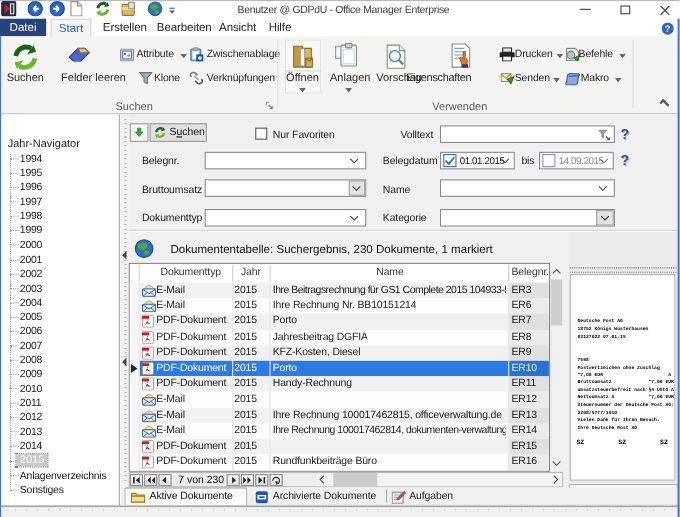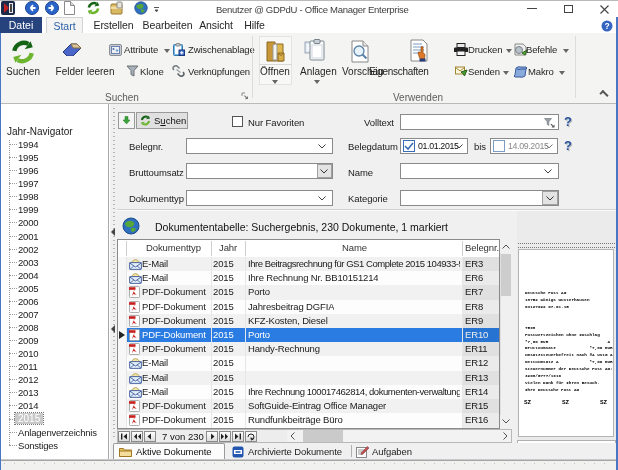--- a/index.html
+++ b/index.html
@@ -560,20 +560,21 @@
 <span class="rc" style="left:2px;top:1px;width:12px;height:12px">
         <svg width="13" height="12" viewBox="0 0 13 12" style="position:absolute;left:0px;top:0px">
           <path d="M2 5 Q4 1.5 6.5 1.5 Q9 1.5 11 5 z" fill="#f0e2a2" stroke="#a08830" stroke-width="0.6"></path>
           <rect x="0.6" y="4.6" width="11.8" height="6.8" rx="0.6" fill="#e4eefa" stroke="#3a5a9a" stroke-width="0.9"></rect>
           <path d="M0.6 4.9 L6.5 9 L12.4 4.9" fill="none" stroke="#3a5a9a" stroke-width="0.9"></path>
           <path d="M1 11.2 L5 7.8 M12 11.2 L8 7.8" stroke="#3a5a9a" stroke-width="0.8" fill="none"></path>
         </svg>
       </span>
 <span class="rc" style="left:15px">E-Mail</span>
 <span class="rc" style="left:86px">2015</span>
+<span class="rc" style="left:121px;max-width:212px;overflow:hidden;display:inline-block">Ihre Rechnung 100017462815, officeverwaltung.de</span>
 <span class="rc" style="left:338px">ER13</span>
 </div>
 <div class="ab" style="left:127px;top:384.8px;width:372px;height:14.2px;background:#fdfdfd;color:#1a1a1a;font-size:9.5px;letter-spacing:-0.15px">
 <span class="rc" style="left:2px;top:1px;width:12px;height:12px">
         <svg width="13" height="12" viewBox="0 0 13 12" style="position:absolute;left:0px;top:0px">
           <path d="M2 5 Q4 1.5 6.5 1.5 Q9 1.5 11 5 z" fill="#f0e2a2" stroke="#a08830" stroke-width="0.6"></path>
           <rect x="0.6" y="4.6" width="11.8" height="6.8" rx="0.6" fill="#e4eefa" stroke="#3a5a9a" stroke-width="0.9"></rect>
           <path d="M0.6 4.9 L6.5 9 L12.4 4.9" fill="none" stroke="#3a5a9a" stroke-width="0.9"></path>
           <path d="M1 11.2 L5 7.8 M12 11.2 L8 7.8" stroke="#3a5a9a" stroke-width="0.8" fill="none"></path>
         </svg>
@@ -587,21 +588,20 @@
 <span class="rc" style="left:2px;top:1px;width:12px;height:12px">
         <svg width="11" height="12" viewBox="0 0 11 12" style="position:absolute;left:0px;top:0px">
           <path d="M1.5 0.5 h8 a1 1 0 0 1 1 1 v9 a1 1 0 0 1 -1 1 h-8 a1 1 0 0 1 -1-1 v-9 a1 1 0 0 1 1-1 z" fill="#fdfdfd" stroke="#9a9a9a" stroke-width="0.8"></path>
           <rect x="0" y="1.2" width="6.5" height="2.6" fill="#c81e1e"></rect>
           <path d="M3 10 q0.8-2.5 1.6-4.5 q1.6 2.5 3.4 3 q-2.2 0.3-3.4-0.8 q-0.8 1.6-1.6 2.3 z" fill="#c81e1e"></path>
           <path d="M4.6 5.5 q0.5-1.8 1-1.2 q0.4 0.6-1 1.2 z" fill="#c81e1e"></path>
         </svg>
       </span>
 <span class="rc" style="left:15px">PDF-Dokument</span>
 <span class="rc" style="left:86px">2015</span>
-<span class="rc" style="left:121px;max-width:212px;overflow:hidden;display:inline-block">SoftGuide-Eintrag Office Manager</span>
 <span class="rc" style="left:338px">ER15</span>
 </div>
 <div class="ab" style="left:127px;top:413.2px;width:372px;height:14.2px;background:#fdfdfd;color:#1a1a1a;font-size:9.5px;letter-spacing:-0.15px">
 <span class="rc" style="left:2px;top:1px;width:12px;height:12px">
         <svg width="11" height="12" viewBox="0 0 11 12" style="position:absolute;left:0px;top:0px">
           <path d="M1.5 0.5 h8 a1 1 0 0 1 1 1 v9 a1 1 0 0 1 -1 1 h-8 a1 1 0 0 1 -1-1 v-9 a1 1 0 0 1 1-1 z" fill="#fdfdfd" stroke="#9a9a9a" stroke-width="0.8"></path>
           <rect x="0" y="1.2" width="6.5" height="2.6" fill="#c81e1e"></rect>
           <path d="M3 10 q0.8-2.5 1.6-4.5 q1.6 2.5 3.4 3 q-2.2 0.3-3.4-0.8 q-0.8 1.6-1.6 2.3 z" fill="#c81e1e"></path>
           <path d="M4.6 5.5 q0.5-1.8 1-1.2 q0.4 0.6-1 1.2 z" fill="#c81e1e"></path>
         </svg>

